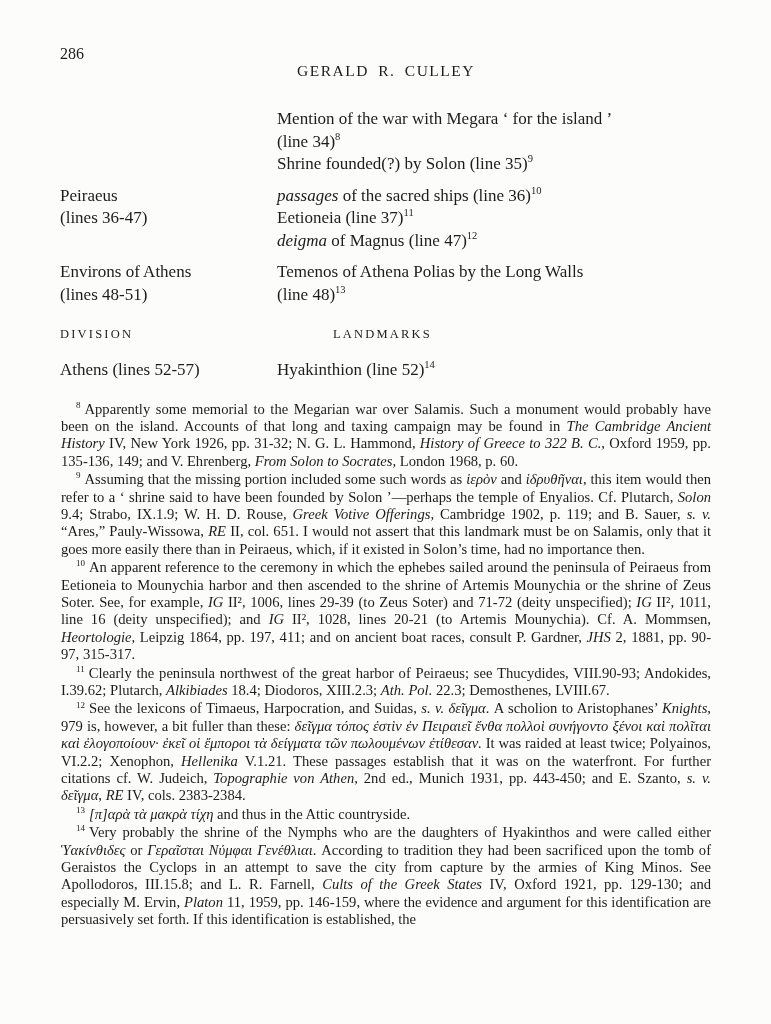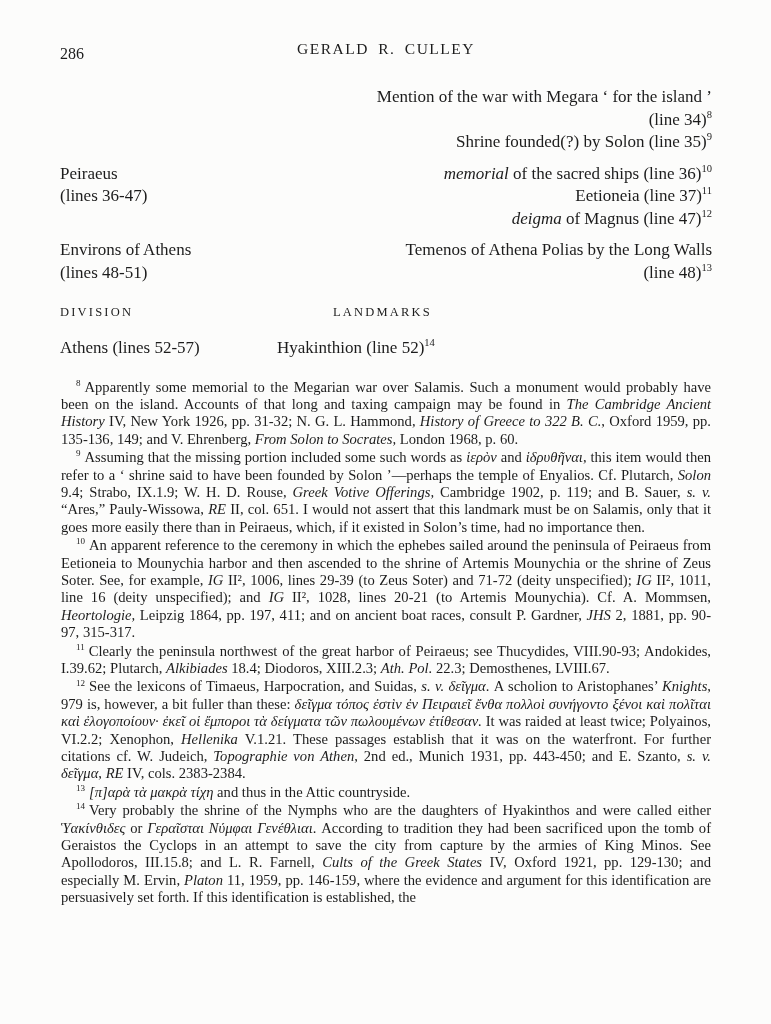--- a/index.html
+++ b/index.html
@@ -8,29 +8,29 @@
     width:771px;height:1024px;
     background:#fcfcfb;
     color:#1c1c1c;
     font-family:"Liberation Serif", serif;
     overflow:hidden;
     margin:0 auto;
   }
   .content{position:absolute;left:60px;top:0;width:652px;}
 
   
-  .page-header{position:relative;padding-top:40px;height:22px;}
+  .page-header{position:relative;padding-top:62px;height:22px;}
   .page-num{position:absolute;left:0;top:45px;font-size:16px;}
   .running-head{display:block;text-align:center;font-size:15.5px;letter-spacing:1.5px;word-spacing:4px;}
 
   
   .catalogue{margin-top:24px;font-size:17px;line-height:22.5px;}
   .cat-row{display:flex;margin-bottom:9px;}
   .cat-division{width:217px;flex:none;}
-  .cat-landmarks{flex:1;text-align:right;}
+  .cat-landmarks{flex:1;}
   .cat-line{white-space:nowrap;}
 
   
   .body-para{margin:10px 0 0 0;font-size:17px;line-height:22.5px;text-indent:32px;text-align:justify;}
 
   
   .division-table{margin-top:21px;}
   .dt-headers{display:flex;font-size:12.5px;letter-spacing:2.2px;font-family:Liberation Serif, serif;}
   .dt-h1{width:217px;flex:none;}
   .dt-h2{margin-left:56px;}
@@ -65,21 +65,21 @@
             <div class="cat-line"><span>(line 34)</span><sup>8</sup></div>
             <div class="cat-line"><span>Shrine founded(?) by Solon (line 35)</span><sup>9</sup></div>
           </div>
         </div>
         <div class="cat-row">
           <div class="cat-division">
             <div class="cat-line">Peiraeus</div>
             <div class="cat-line">(lines 36-47)</div>
           </div>
           <div class="cat-landmarks">
-            <div class="cat-line"><span class="it">memorial</span><span> of the sacred ships (line 36)</span><sup>10</sup></div>
+            <div class="cat-line"><span class="it">passages</span><span> of the sacred ships (line 36)</span><sup>10</sup></div>
             <div class="cat-line"><span>Eetioneia (line 37)</span><sup>11</sup></div>
             <div class="cat-line"><span class="it">deigma</span><span> of Magnus (line 47)</span><sup>12</sup></div>
           </div>
         </div>
         <div class="cat-row">
           <div class="cat-division">
             <div class="cat-line">Environs of Athens</div>
             <div class="cat-line">(lines 48-51)</div>
           </div>
           <div class="cat-landmarks">

